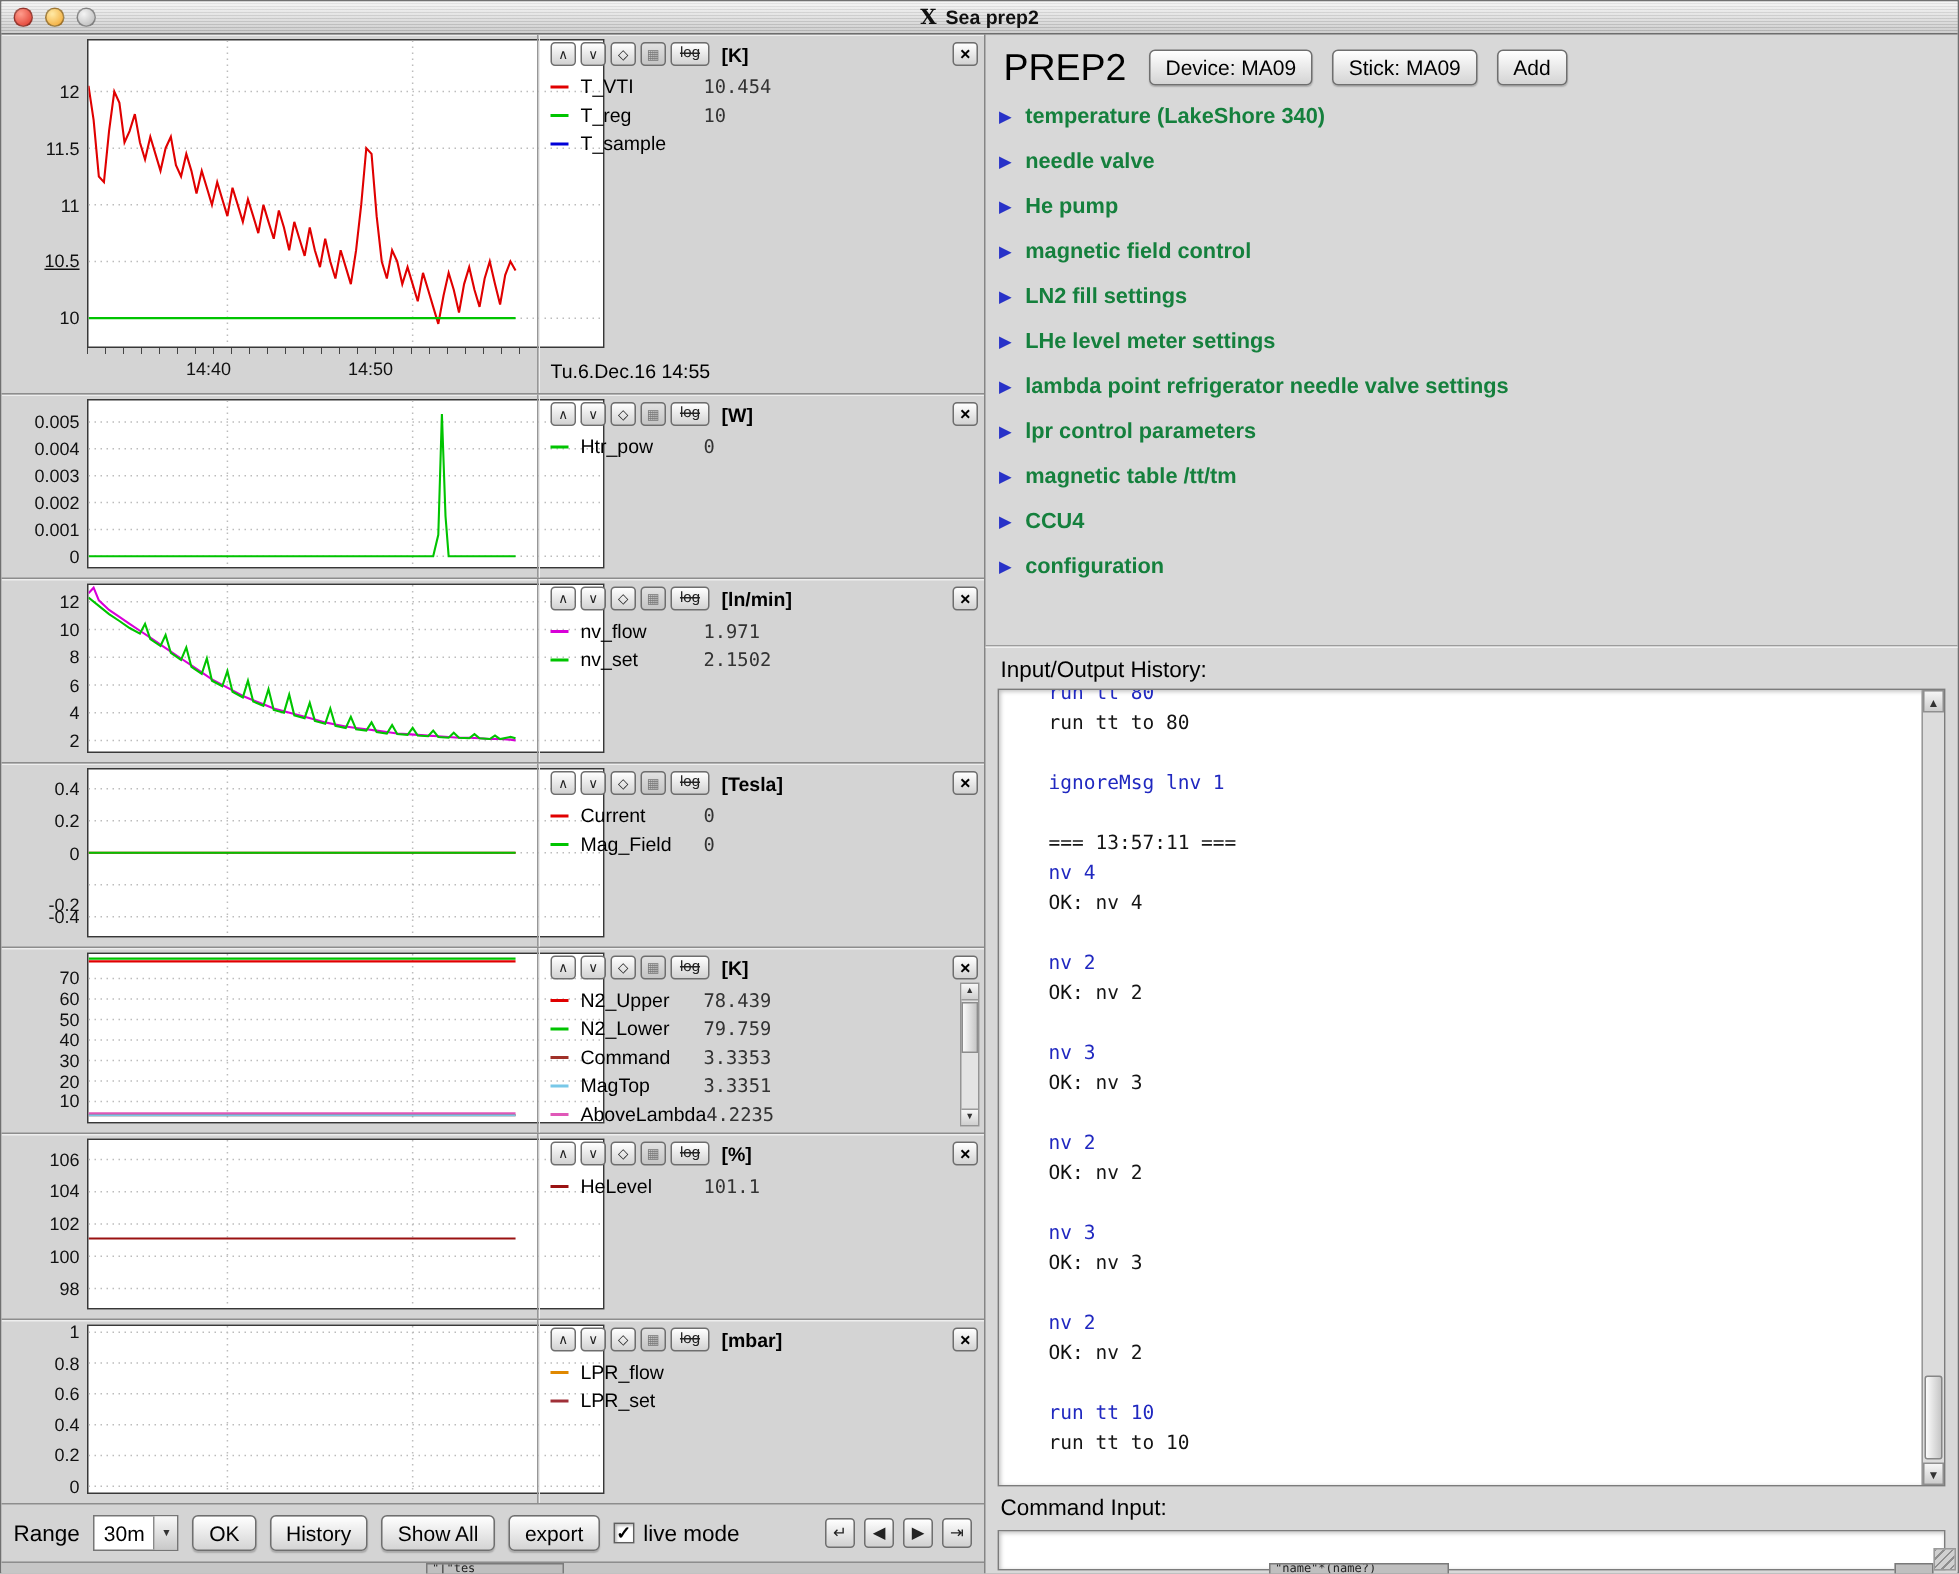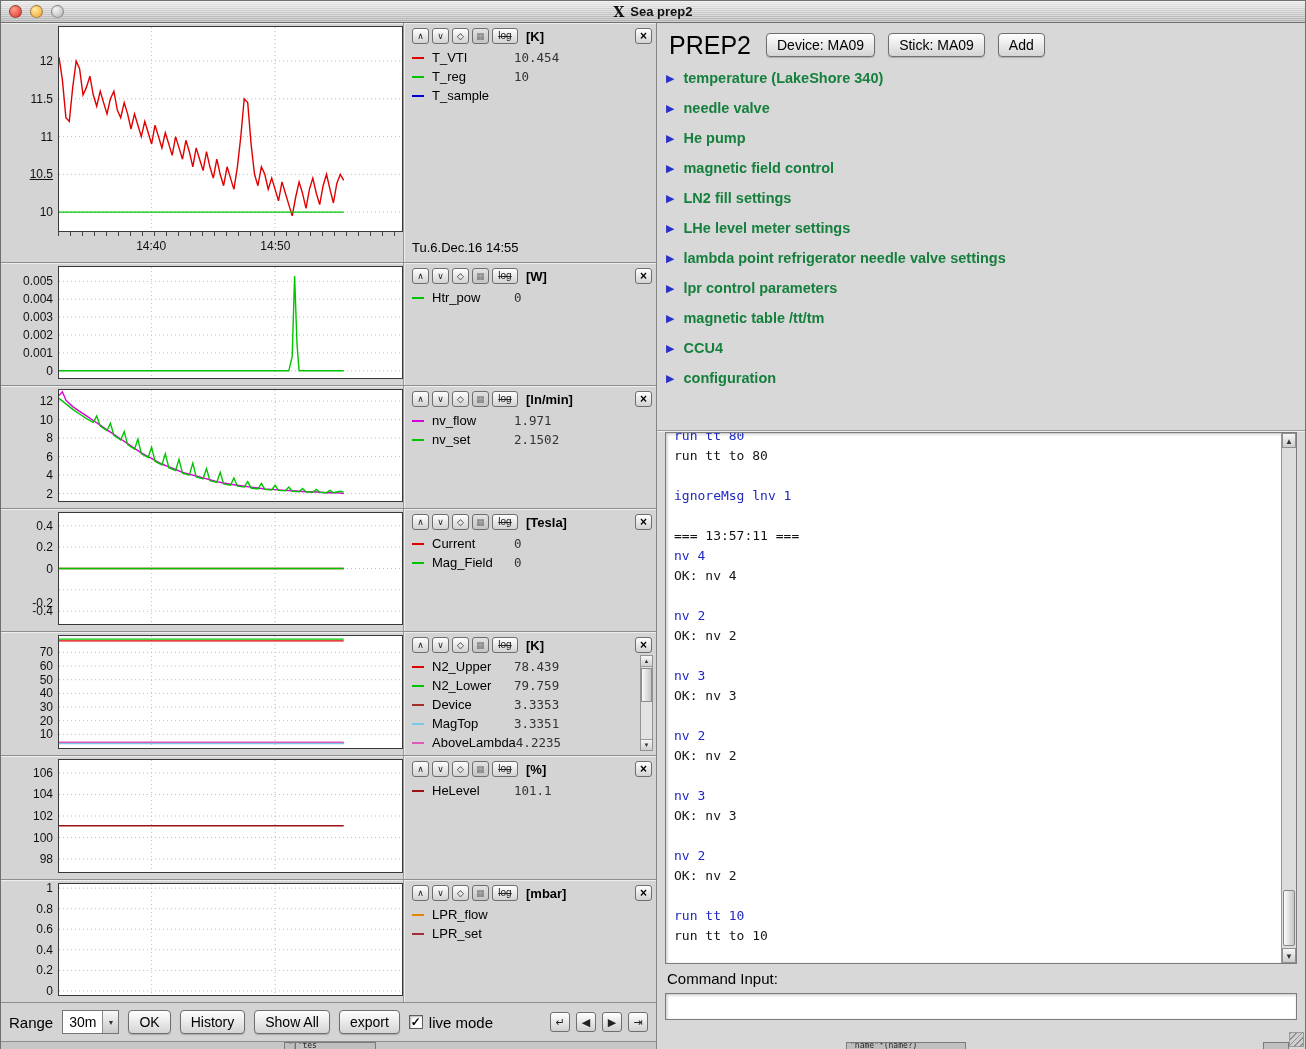--- a/index.html
+++ b/index.html
@@ -21,21 +21,21 @@
     font-weight: bold; font-size: 13px; color: #101010; z-index: 2; }
   .xlogo { font-family: "DejaVu Serif", serif; font-weight: bold; font-size: 14px; }
 
   .main { display: flex; height: 1026px; }
 
   
   .left { width: 655px; background: #d4d4d4; display: flex; flex-direction: column; }
   .chart-row { display: flex; border-bottom: 1px solid #8d8d8d; box-shadow: inset 0 1px 0 #eeeeee; position: relative; }
   .yaxis { width: 57px; position: relative; font-size: 12px; color: #111; flex: none; }
   .ytick { position: absolute; right: 5px; transform: translateY(-50%); }
-  .plotwrap { width: 345px; flex: none; padding-top: 3px; }
+  .plotwrap { width: 300px; flex: none; padding-top: 3px; }
   .plot { width: 345px; border: 1px solid #383838; background: #fff; position: relative; }
   .plot svg { display: block; }
   line.grid { stroke: #bcbcbc; stroke-width: 1; stroke-dasharray: 1,3; }
   .xaxis { position: relative; height: 27px; font-size: 12px; color: #111; }
   .xruler { height: 4px; background: repeating-linear-gradient(90deg, #444 0 1px, transparent 1px 12px); }
   .xtick { position: absolute; top: 7px; transform: translateX(-50%); }
 
   .legend { flex: 1; position: relative; padding: 5px 4px 4px 8px; border-left: 1px solid #979797;
     box-shadow: inset 1px 0 0 #ececec; }
   .ltoolbar { display: flex; align-items: center; gap: 3px; }
@@ -86,21 +86,21 @@
   .tree { padding-left: 9px; flex: none; }
   .titem { display: flex; align-items: center; height: 30px; gap: 9px; }
   .tarrow { color: #2832c8; font-size: 11px; line-height: 1; }
   .tlabel { font-weight: bold; font-size: 14.5px; color: #15803d; }
   .hr { margin-top: 37px; border-top: 1px solid #9c9c9c; border-bottom: 1px solid #efefef; flex: none; }
   .io-label, .cmd-label { font-size: 15px; color: #000; padding: 6px 0 4px 10px; flex: none; }
   .history { margin: 0 8px; height: 532px; position: relative; background: #fff;
     border: 1px solid #7c7c7c; box-shadow: inset 1px 1px 3px rgba(0,0,0,.25); flex: none; overflow: hidden; }
   .history-text { position: absolute; top: 0; left: 0; right: 16px; bottom: 0; padding: 0 8px; overflow: hidden;
     font-family: "DejaVu Sans Mono", monospace; font-size: 13px; line-height: 20px; color: #141414; }
-  .hline { white-space: pre; }
+  .hline { white-space: pre; margin-left: 25px; }
   .hline.blue { color: #2028c0; }
   .hline.clipped { margin-top: -7px; }
   .vscroll { position: absolute; top: 0; right: 0; bottom: 0; width: 15px; background: #dcdcdc; border-left: 1px solid #979797;
     display: flex; flex-direction: column; }
   .sbtn { height: 15px; font-size: 8px; line-height: 15px; text-align: center; color: #333;
     background: linear-gradient(#f6f6f6, #cccccc); border: 1px solid #8f8f8f; }
   .strack { flex: 1; position: relative; }
   .sthumb { position: absolute; left: 1px; right: 1px; bottom: 2px; height: 56px;
     background: linear-gradient(90deg, #fbfbfb, #c6c6c6); border: 1px solid #868686; border-radius: 2px; }
   .cmd-input { margin: 2px 8px 0; height: 27px; border: 1px solid #7c7c7c; box-shadow: inset 1px 1px 3px rgba(0,0,0,.25);
@@ -374,21 +374,21 @@
                   <span class="llabel">N2_Upper</span>
                   <span class="lvalue">78.439</span>
                 </div>
                 <div class="litem">
                   <span class="ldash" style="background: rgb(0, 196, 0);"></span>
                   <span class="llabel">N2_Lower</span>
                   <span class="lvalue">79.759</span>
                 </div>
                 <div class="litem">
                   <span class="ldash" style="background: rgb(160, 48, 40);"></span>
-                  <span class="llabel">Device</span>
+                  <span class="llabel">Command</span>
                   <span class="lvalue">3.3353</span>
                 </div>
                 <div class="litem">
                   <span class="ldash" style="background: rgb(120, 200, 232);"></span>
                   <span class="llabel">MagTop</span>
                   <span class="lvalue">3.3351</span>
                 </div>
                 <div class="litem">
                   <span class="ldash" style="background: rgb(224, 88, 184);"></span>
                   <span class="llabel">AboveLambda</span>
@@ -567,20 +567,21 @@
             <span class="tarrow">▶</span>
             <span class="tlabel">CCU4</span>
           </div>
           <div class="titem">
             <span class="tarrow">▶</span>
             <span class="tlabel">configuration</span>
           </div>
         </div>
 
       <div class="hr"></div>
+      <div class="io-label">Input/Output History:</div>
 
       <div class="history">
         <div class="history-text" id="history-text">
             <div class="hline blue clipped">run tt 80</div>
             <div class="hline">run tt to 80</div>
             <div class="hline">&nbsp;</div>
             <div class="hline blue">ignoreMsg lnv 1</div>
             <div class="hline">&nbsp;</div>
             <div class="hline">=== 13:57:11 ===</div>
             <div class="hline blue">nv 4</div>

